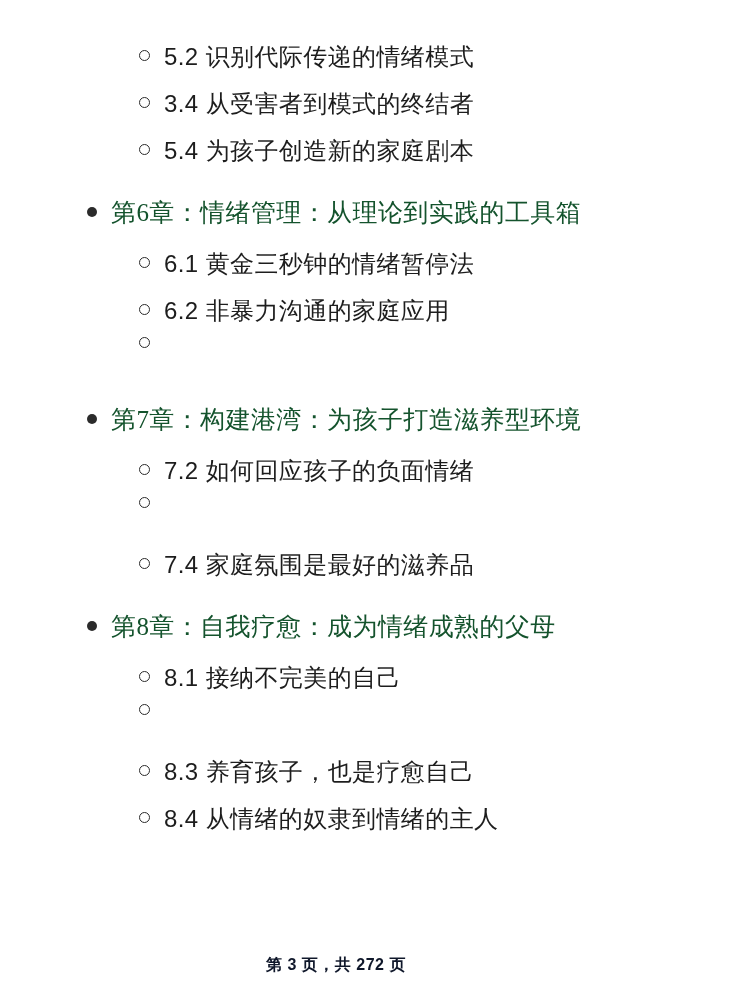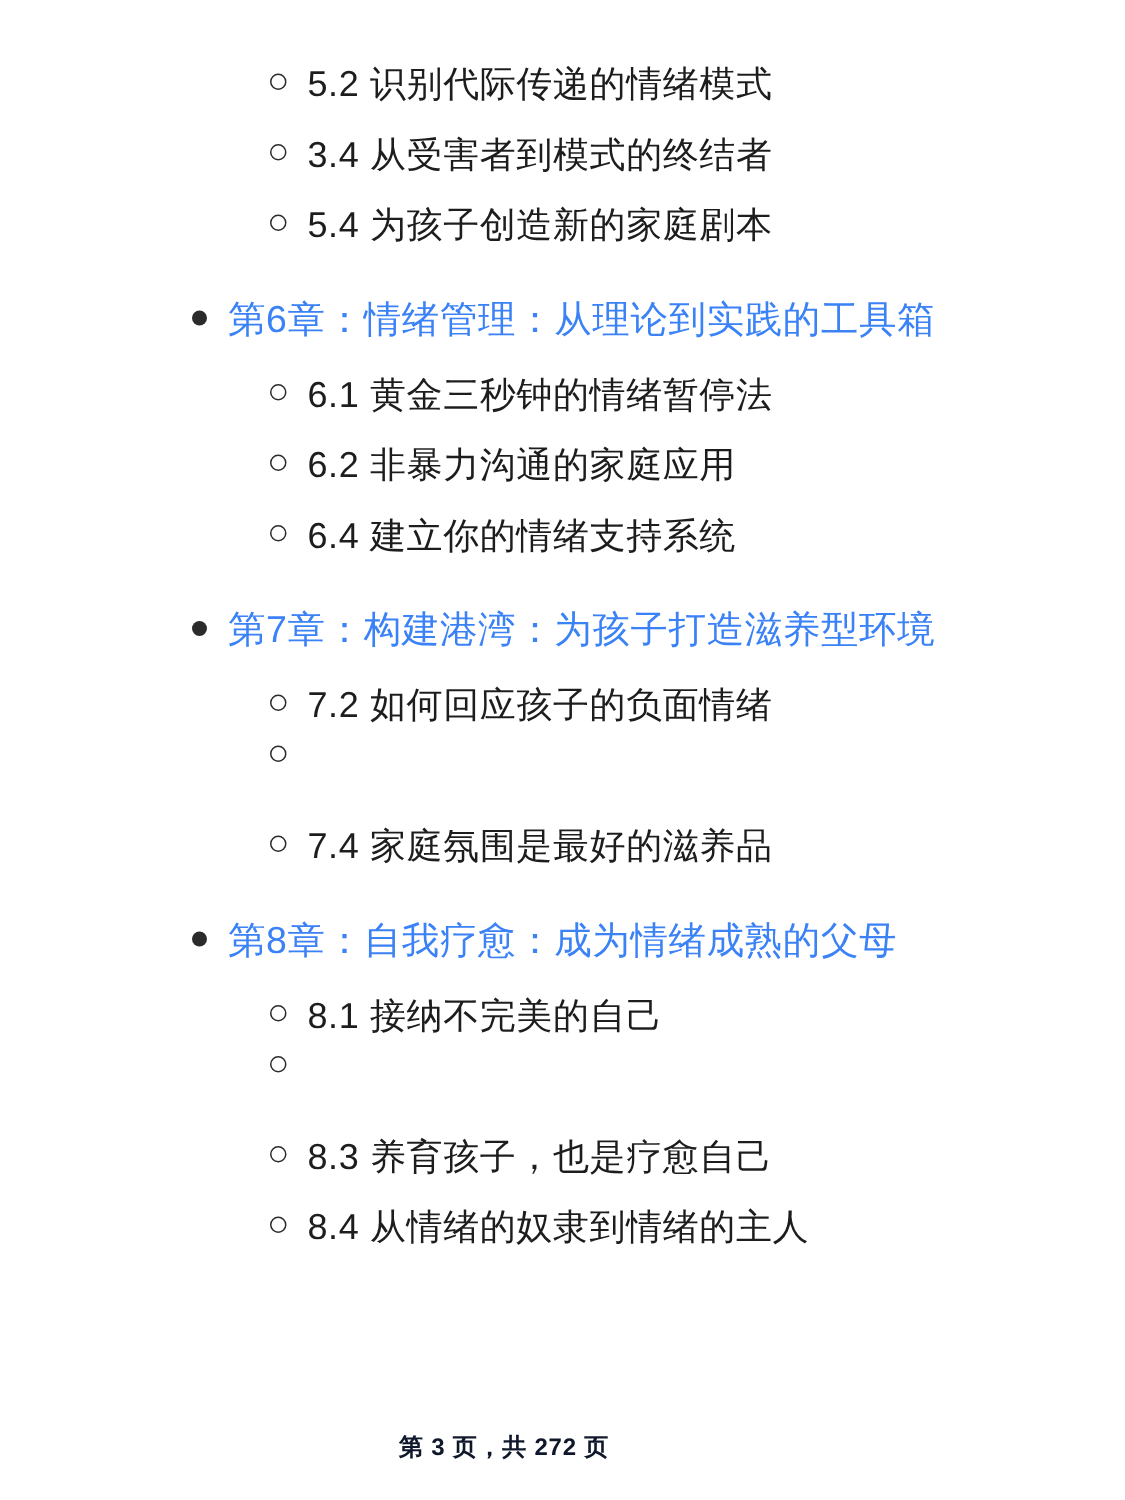--- a/index.html
+++ b/index.html
@@ -12,21 +12,21 @@
     height: 1000px;
     font-family: "Liberation Sans", "DejaVu Sans", sans-serif;
     color: #1b1b1b;
     position: relative;
     overflow: hidden;
   }
   .page {
     width: 672px;
     height: 1000px;
     box-sizing: border-box;
-    padding: 40px 60px 0 80px;
+    padding: 40px 60px 0 39px;
     position: relative;
   }
   
   .sub-item {
     display: flex;
     align-items: baseline;
     margin: 0 0 0 0;
     padding: 0 0 0 100px;
     height: 47px;
   }
@@ -63,22 +63,23 @@
     background: #2b2b2b;
     flex: 0 0 auto;
     margin-right: 14px;
     position: relative;
     top: -4px;
   }
   .chapter-item .text {
     font-size: 25px;
     line-height: 36px;
     letter-spacing: 0.4px;
-    color: #3b82f6;
+    color: #14532d;
     white-space: nowrap;
+    font-family: Liberation Serif, serif;
   }
   .group {
     margin-bottom: 8px;
   }
   .group.first {
     margin-bottom: 6px;
   }
   .footer {
     position: absolute;
     left: 0;
@@ -118,21 +119,20 @@
         <div class="sub-item">
           <span class="marker"></span>
           <span class="text">6.1 黄金三秒钟的情绪暂停法</span>
         </div>
         <div class="sub-item">
           <span class="marker"></span>
           <span class="text">6.2 非暴力沟通的家庭应用</span>
         </div>
         <div class="sub-item">
           <span class="marker"></span>
-          <span class="text">6.4 建立你的情绪支持系统</span>
         </div>
       </div>
       <div class="group">
         <div class="chapter-item">
           <span class="marker"></span>
           <span class="text">第7章：构建港湾：为孩子打造滋养型环境</span>
         </div>
         <div class="sub-item">
           <span class="marker"></span>
           <span class="text">7.2 如何回应孩子的负面情绪</span>

